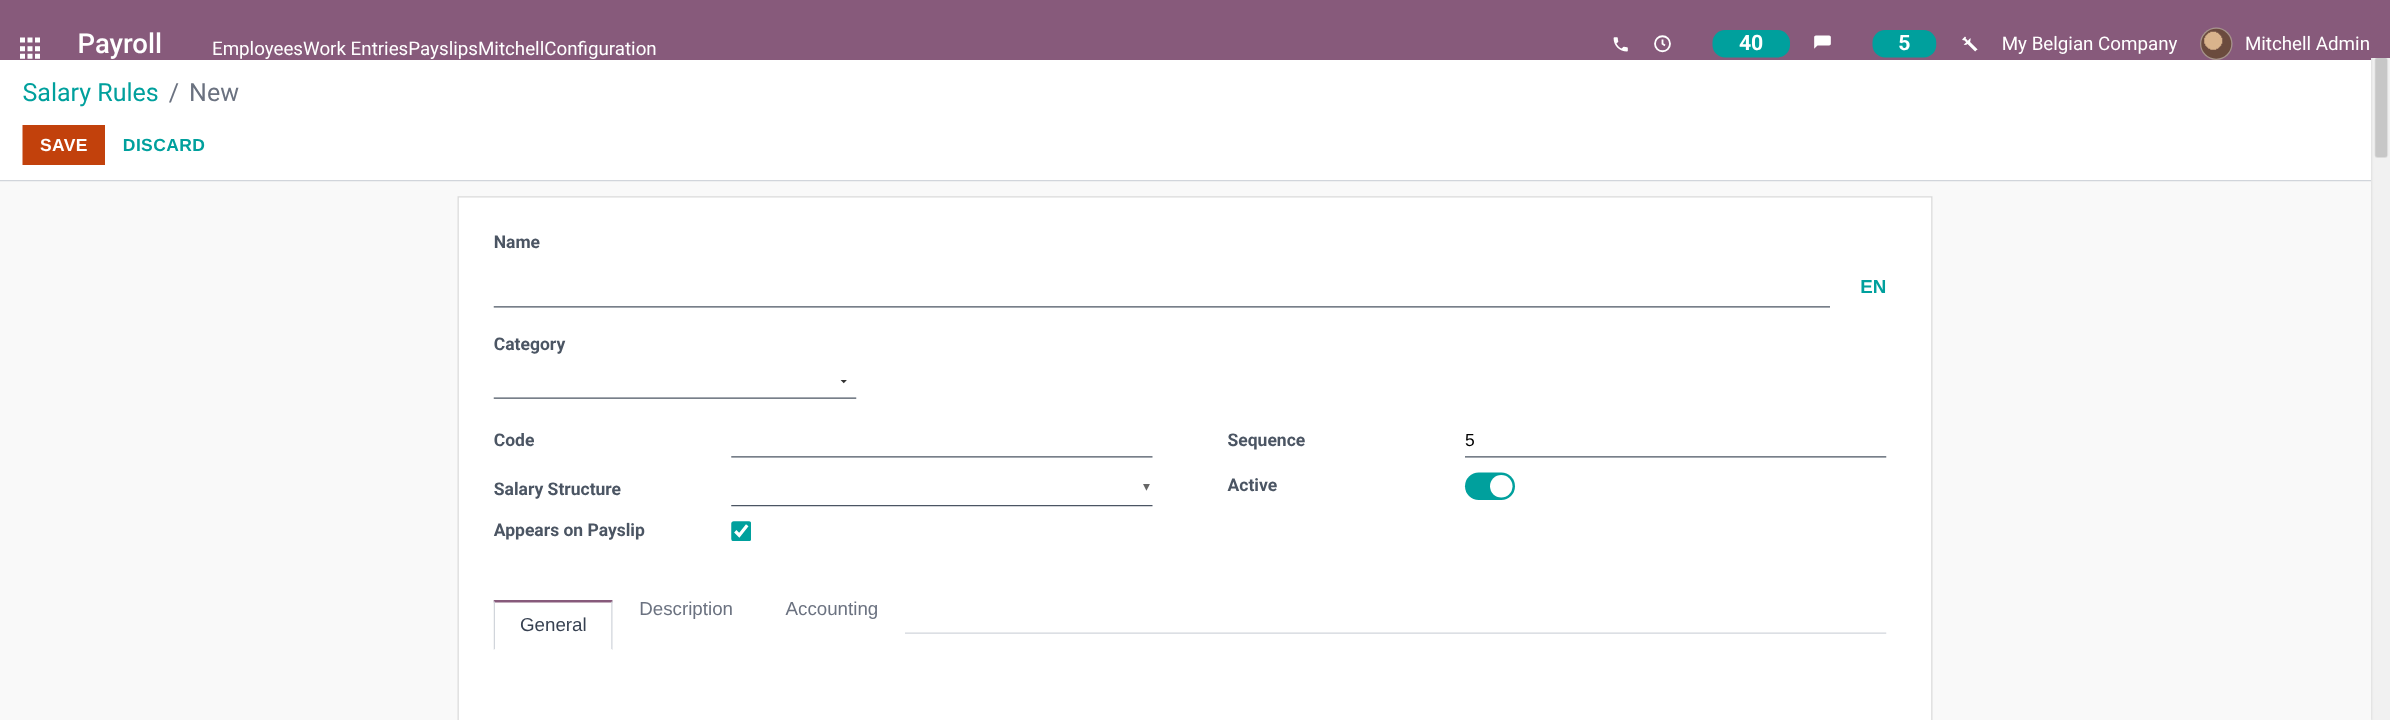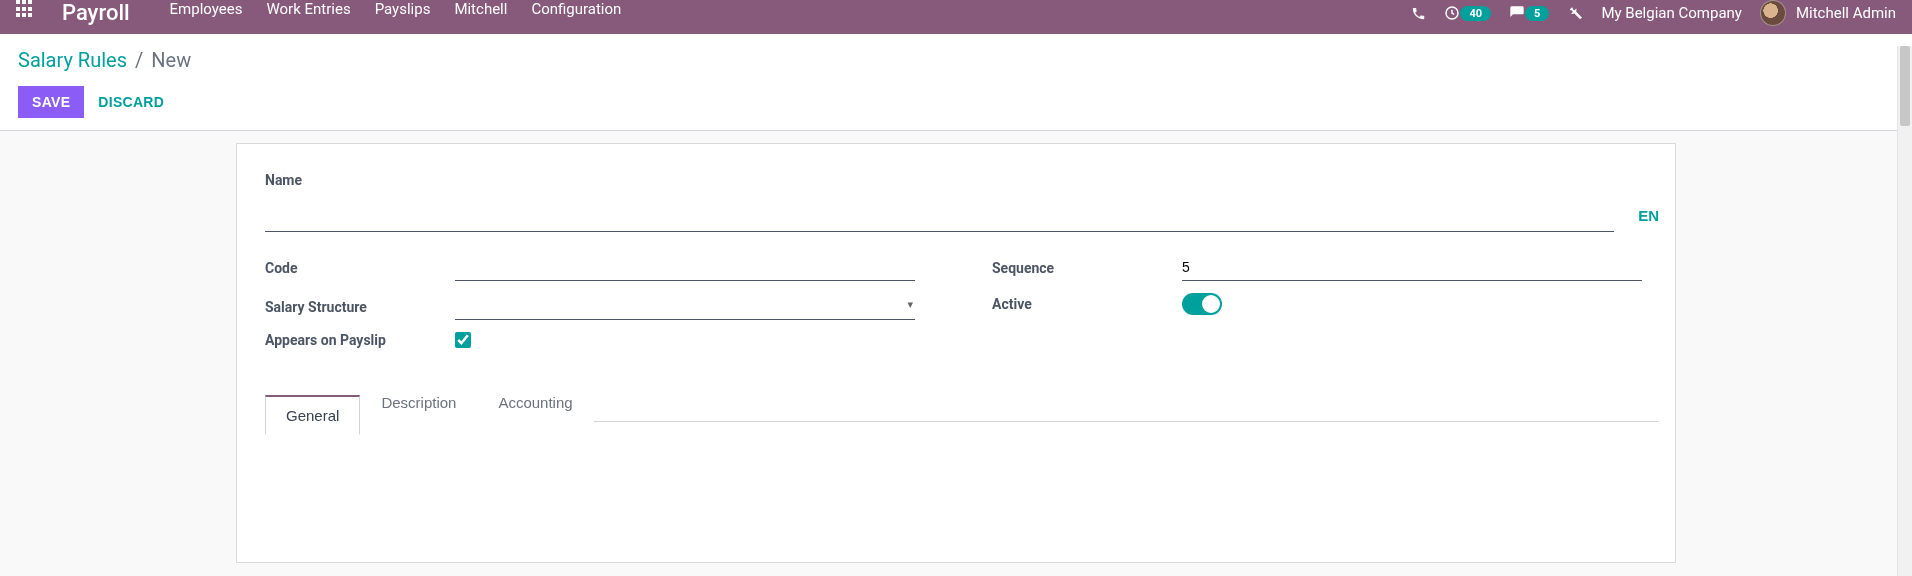--- a/index.html
+++ b/index.html
@@ -1,64 +1,65 @@
 <!DOCTYPE html>
 <html><head>
 <meta charset="utf-8">
 <style>
   * { box-sizing: border-box; margin: 0; padding: 0; }
   body { font-family: -apple-system, BlinkMacSystemFont, "Segoe UI", Roboto, Helvetica, Arial, sans-serif; background: #f9f9f9; color: #374151; width: 1912px; }
   
   .topbar {
     background: #875A7B;
-    height: 34px;
+    height: 48px;
     display: flex;
-    align-items: flex-start;
+    align-items: flex-end;
     color: #fff;
     padding: 0 16px;
   }
   .apps-icon {
     width: 18px; height: 18px;
     display: inline-flex; flex-wrap: wrap;
     gap: 2px;
     margin-right: 28px;
     cursor: pointer;
   }
   .apps-icon span {
     width: 4px; height: 4px; background: #fff;
   }
   .brand {
     font-size: 22px;
     font-weight: 500;
     color: #fff;
     margin-right: 40px;
   }
-  .main-nav { display: flex; gap: 24px; }
+  .main-nav { display: flex; }
   .main-nav a {
     color: #fff;
     font-size: 15px;
     text-decoration: none;
     cursor: pointer;
   }
   .topbar-right {
     margin-left: auto;
     display: flex;
     align-items: center;
     gap: 18px;
   }
   .pill {
     display: inline-flex;
     align-items: center;
     background: #00A09D;
     border-radius: 10px;
-    padding: 1px 9px;
-    font-size: 11px;
+    padding: 1px 21px;
+    font-size: 17px;
     font-weight: 700;
     color: #fff;
     gap: 4px;
+    margin-left: 32px;
   }
   .icon-btn { cursor: pointer; display: inline-flex; align-items: center; color: #fff; }
   .avatar {
     width: 26px; height: 26px; border-radius: 50%;
     background: radial-gradient(circle at 40% 40%, #d9b38c 35%, #6b4b3e 36%);
     border: 1px solid rgba(255,255,255,0.4);
   }
   .user-block { display: flex; align-items: center; gap: 10px; cursor: pointer; }
   .company-name, .user-name { font-size: 15px; color: #fff; }
 
@@ -72,21 +73,21 @@
     align-items: center;
     gap: 8px;
     margin-bottom: 14px;
   }
   .breadcrumb .link { color: #00A09D; cursor: pointer; }
   .breadcrumb .sep { color: #6b7280; }
   .breadcrumb .current { color: #6b7280; }
 
   .actions { display: flex; gap: 14px; align-items: center; padding-bottom: 12px; }
   .btn-primary {
-    background: #8b5cf6;
+    background: #c2410c;
     color: #fff;
     border: none;
     padding: 8px 14px;
     font-weight: 700;
     font-size: 14px;
     cursor: pointer;
     letter-spacing: 0.3px;
   }
   .btn-link {
     background: none;
@@ -109,24 +110,24 @@
   .canvas::after {
     content: "";
     position: absolute;
     right: 0;
     top: 0;
     width: 16px;
     height: 100%;
     background: linear-gradient(to left, rgba(0,0,0,0.03), transparent);
   }
   .sheet {
-    width: 1440px;
+    width: 1180px;
     background: #fff;
     border: 1px solid #d9d9d9;
-    padding: 28px 16px 0 28px;
+    padding: 28px 36px 0 28px;
     min-height: 420px;
   }
 
   .field-label {
     font-size: 14px;
     font-weight: 700;
     color: #4b5563;
     margin-bottom: 6px;
     display: block;
   }
@@ -350,20 +351,31 @@
   <div class="sheet">
 
     <div class="name-block">
       <label class="field-label">Name</label>
       <div class="name-row">
         <input class="name-input" value="" style="">
         <button class="lang-btn">EN</button>
       </div>
     </div>
 
+    <div class="cat-block">
+      <label class="field-label">Category</label>
+      <div class="cat-select-wrap">
+        <input class="cat-select" value="" style="">
+        <span class="cat-caret">
+          <svg width="12" height="12" viewBox="0 0 24 24" fill="#333">
+              <path d="M7 10l5 5 5-5z"></path>
+            </svg>
+        </span>
+      </div>
+    </div>
 
     <div class="two-col">
 
       <div>
         <div class="form-row">
           <span class="lbl">Code</span>
           <input class="text-input" value="" style="">
         </div>
         <div class="form-row">
           <span class="lbl">Salary Structure</span>

